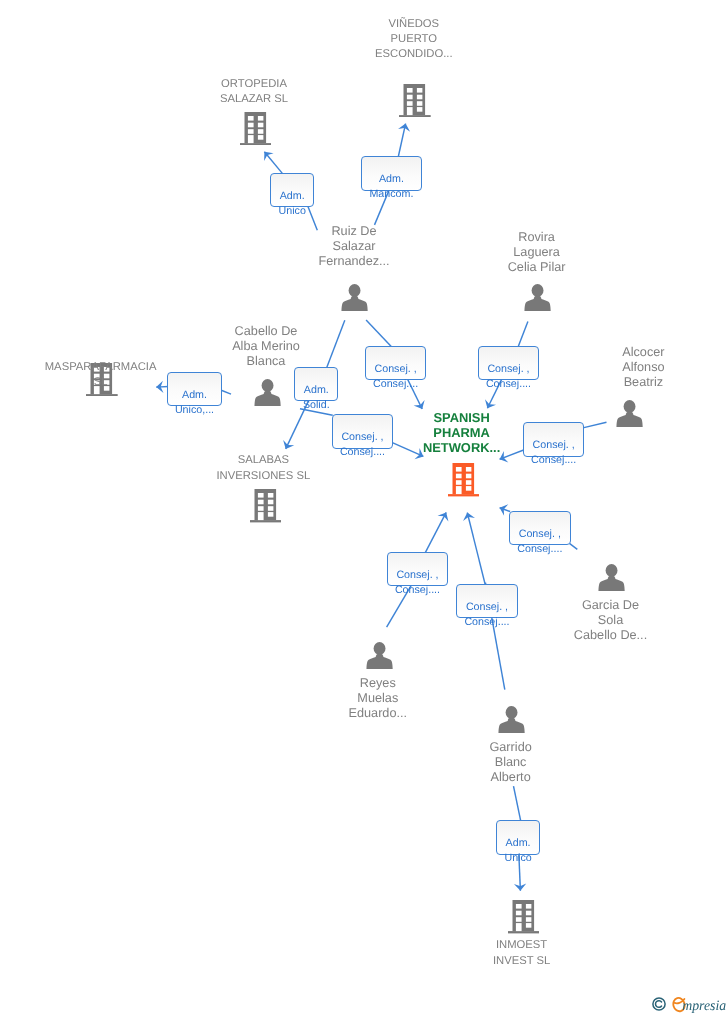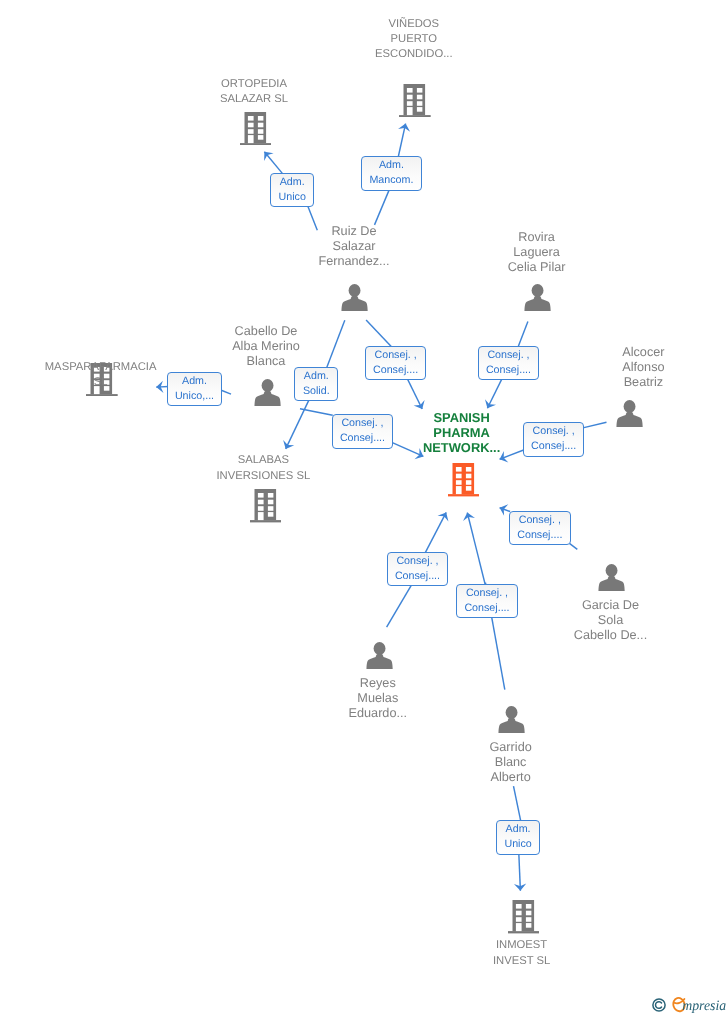--- a/index.html
+++ b/index.html
@@ -8,23 +8,23 @@
   #stage{position:relative;width:728px;height:1015px;background:#fff;}
   #edges{position:absolute;left:0;top:0;width:728px;height:1015px;overflow:visible;}
   .node{position:absolute;}
   .nlabel{position:absolute;text-align:center;color:#808080;font-size:11.25px;line-height:15.2px;
           white-space:pre-line;letter-spacing:0;}
   .nlabel.person{font-size:12.7px;line-height:15.05px;}
   .nlabel.bold{font-weight:bold;color:#15803d;font-size:12.9px;line-height:15.1px;}
   .badge{position:absolute;border:1.5px solid #3f84d6;border-radius:4px;
          background:linear-gradient(180deg,#f2f2f2 0%,#fbfbfb 55%,#ffffff 100%);color:#2a72cd;
          font-size:10.7px;line-height:15.1px;text-align:center;box-sizing:border-box;
-         display:block;overflow:visible;padding-top:1px;}
+         display:block;overflow:visible;padding-top:15px;}
   .badge span{display:block;width:100%;}
-  .wm{position:absolute;left:651px;top:996px;display:flex;align-items:center;}
+  .wm{position:absolute;left:651px;top:996px;display:flex;align-items:flex-start;}
 </style>
 </head>
 <body>
 
 <div id="stage">
   <svg id="edges" viewBox="0 0 728 1015">
       <line x1="317.3" y1="230.2" x2="307.84826231096207" y2="206.3051575277132" stroke="#3f84d6" stroke-width="1.45"></line>
       <line x1="282.7570267971255" y1="173.85503234135834" x2="264.4" y2="151.7" stroke="#3f84d6" stroke-width="1.45"></line>
       <path d="M0,0 L-7.0,-6.15 L-4.6,-0.4 L-4.6,0.4 L-7.0,6.15 Z" fill="#3f84d6" transform="translate(264.4,151.7) rotate(-129.64)"></path>
       <line x1="374.5" y1="224.9" x2="389.2795301564889" y2="189.6164737813399" stroke="#3f84d6" stroke-width="1.45"></line>

